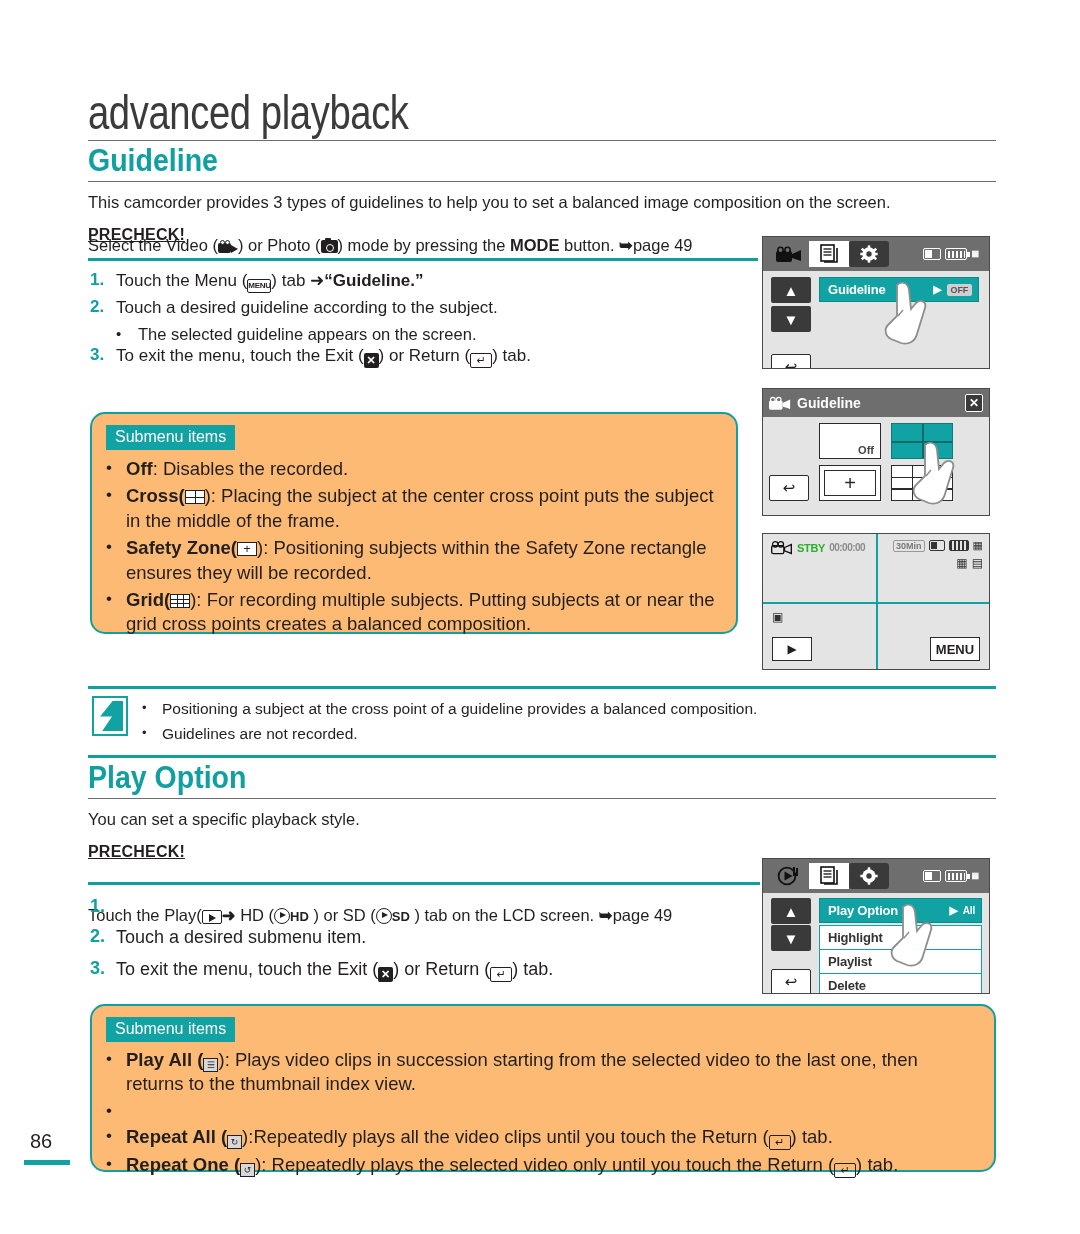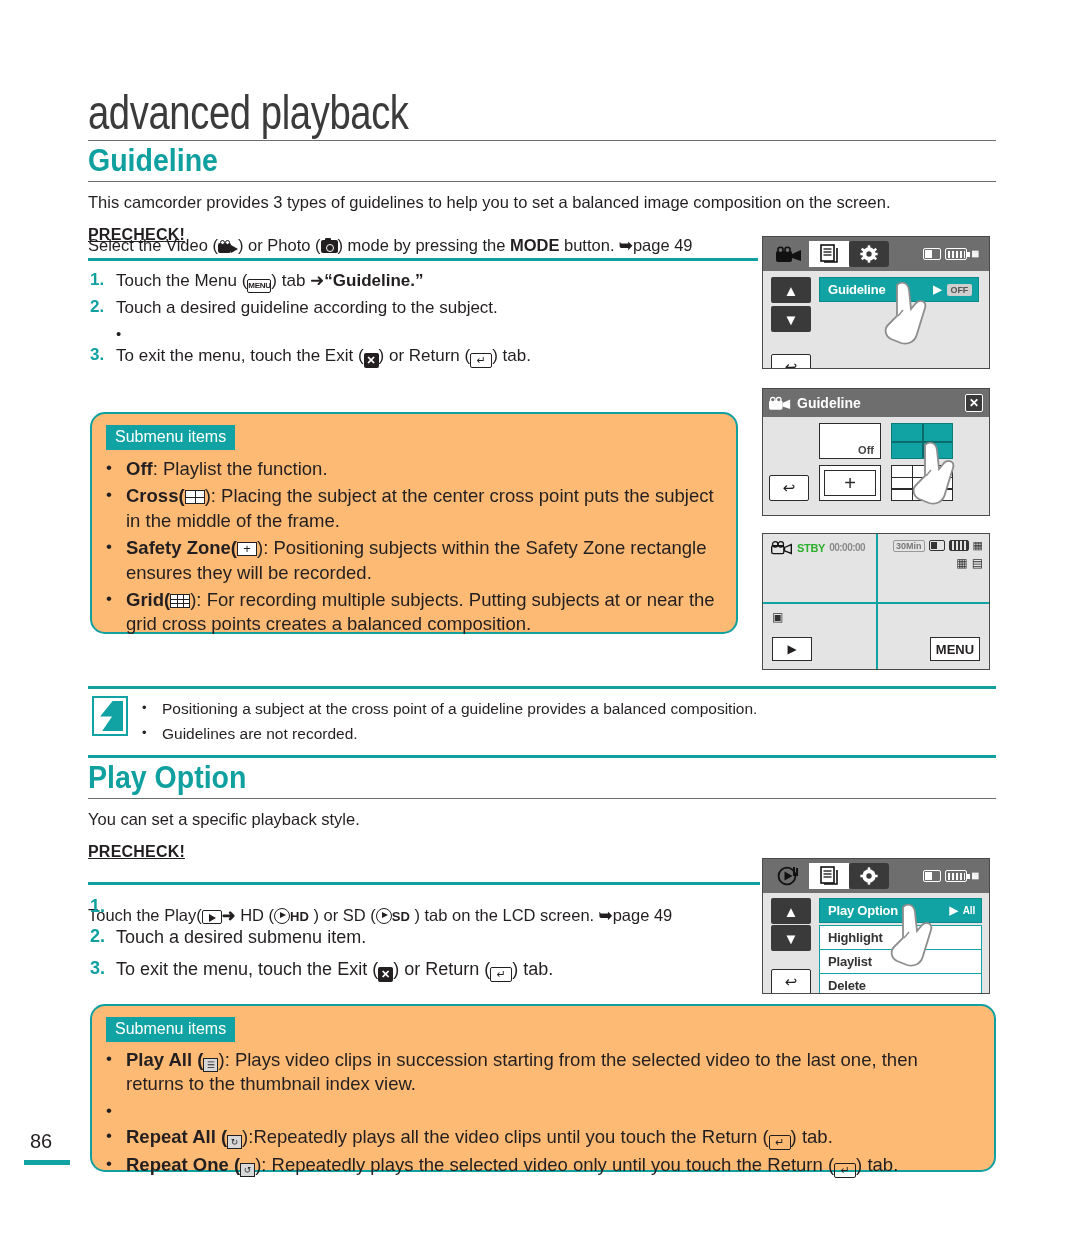--- a/index.html
+++ b/index.html
@@ -313,33 +313,34 @@
   <div class="step">
     <div class="step-num">1.</div>
     <div class="step-txt"><span>Touch the Menu (</span><span class="ic ic-menu">MENU</span><span>) tab </span><span>➜</span><b>“Guideline.”</b></div>
   </div>
   <div class="step">
     <div class="step-num">2.</div>
     <div class="step-txt">Touch a desired guideline according to the subject.</div>
   </div>
   <div class="sub-bullet">
     <div class="sub-dot">•</div>
+    <div class="sub-txt">The selected guideline appears on the screen.</div>
   </div>
   <div class="step">
     <div class="step-num">3.</div>
     <div class="step-txt"><span>To exit the menu, touch the Exit (</span><span class="ic ic-exit">✕</span><span>) or Return (</span><span class="ic ic-return">↵</span><span>) tab.</span></div>
   </div>
 </div>
 
 <div class="submenu-box" style="position:absolute;left:90px;top:412px;width:648px;height:222px;padding:11px 14px 0 14px;">
   <div class="submenu-badge">Submenu items</div>
   <div style="margin-top:7px;">
     <div class="sm-item">
       <div class="sm-dot">•</div>
-      <div class="sm-txt"><b>Off</b><span>: Playlist the function.</span></div>
+      <div class="sm-txt"><b>Off</b><span>: Disables the recorded.</span></div>
     </div>
     <div class="sm-item">
       <div class="sm-dot">•</div>
       <div class="sm-txt"><b>Cross</b><b>(</b><span class="ic ic-grid2"></span><b><span style="font-weight:400;">): Placing the subject at the center cross point puts the subject in the middle of the frame.</span></b></div>
     </div>
     <div class="sm-item">
       <div class="sm-dot">•</div>
       <div class="sm-txt"><b>Safety Zone</b><b>(</b><span class="ic ic-safety"></span><span>): Positioning subjects within the Safety Zone rectangle ensures they will be recorded.</span></div>
     </div>
     <div class="sm-item">

